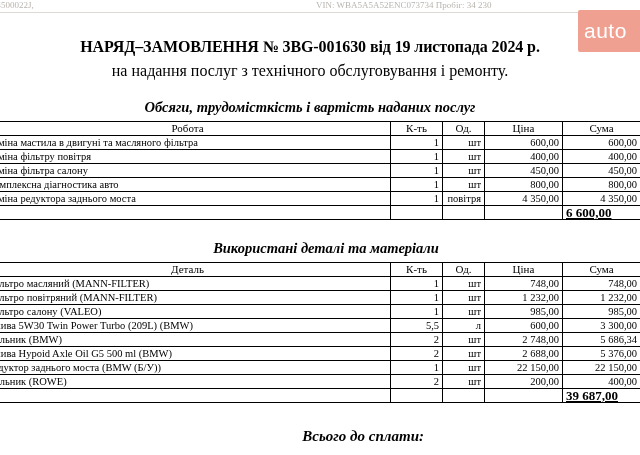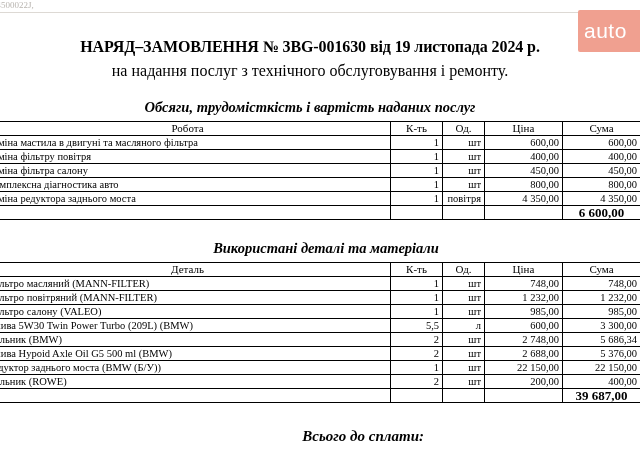--- a/index.html
+++ b/index.html
@@ -127,22 +127,23 @@
   .c-price { text-align: right; }
   .c-sum   { text-align: right; }
 
   .total-row td {
     border: none;
     height: 18px;
     font-weight: bold;
     font-size: 13px;
   }
   .total-row td.tot-val {
-    text-align: center;
+    text-align: left;
     padding-right: 3px;
+    text-decoration: underline;
   }
 
   #tbl1 { top: 121px; }
   #tbl2 { top: 262px; }
 
   .grand {
     position: absolute;
     top: 428px;
     left: 0;
     width: 576px;
@@ -166,20 +167,21 @@
     text-align: left;
     padding-left: 6px;
     box-sizing: border-box;
   }
 </style>
 </head>
 <body>
 
 <div class="top-strip">
   <span class="left">04500022J,</span>
+  <span class="right">VIN: WBA5A5A52ENC073734  Пробіг: 34 230</span>
 </div>
 <div class="hr-top"></div>
 
 <div class="watermark">auto</div>
 
 <div class="doc-title">НАРЯД–ЗАМОВЛЕННЯ № 3BG-001630 від 19 листопада 2024 р.</div>
 <div class="doc-subtitle">на надання послуг з технічного обслуговування і ремонту.</div>
 
 <div class="section-title" id="sec1">Обсяги, трудомісткість і вартість наданих послуг</div>
 

